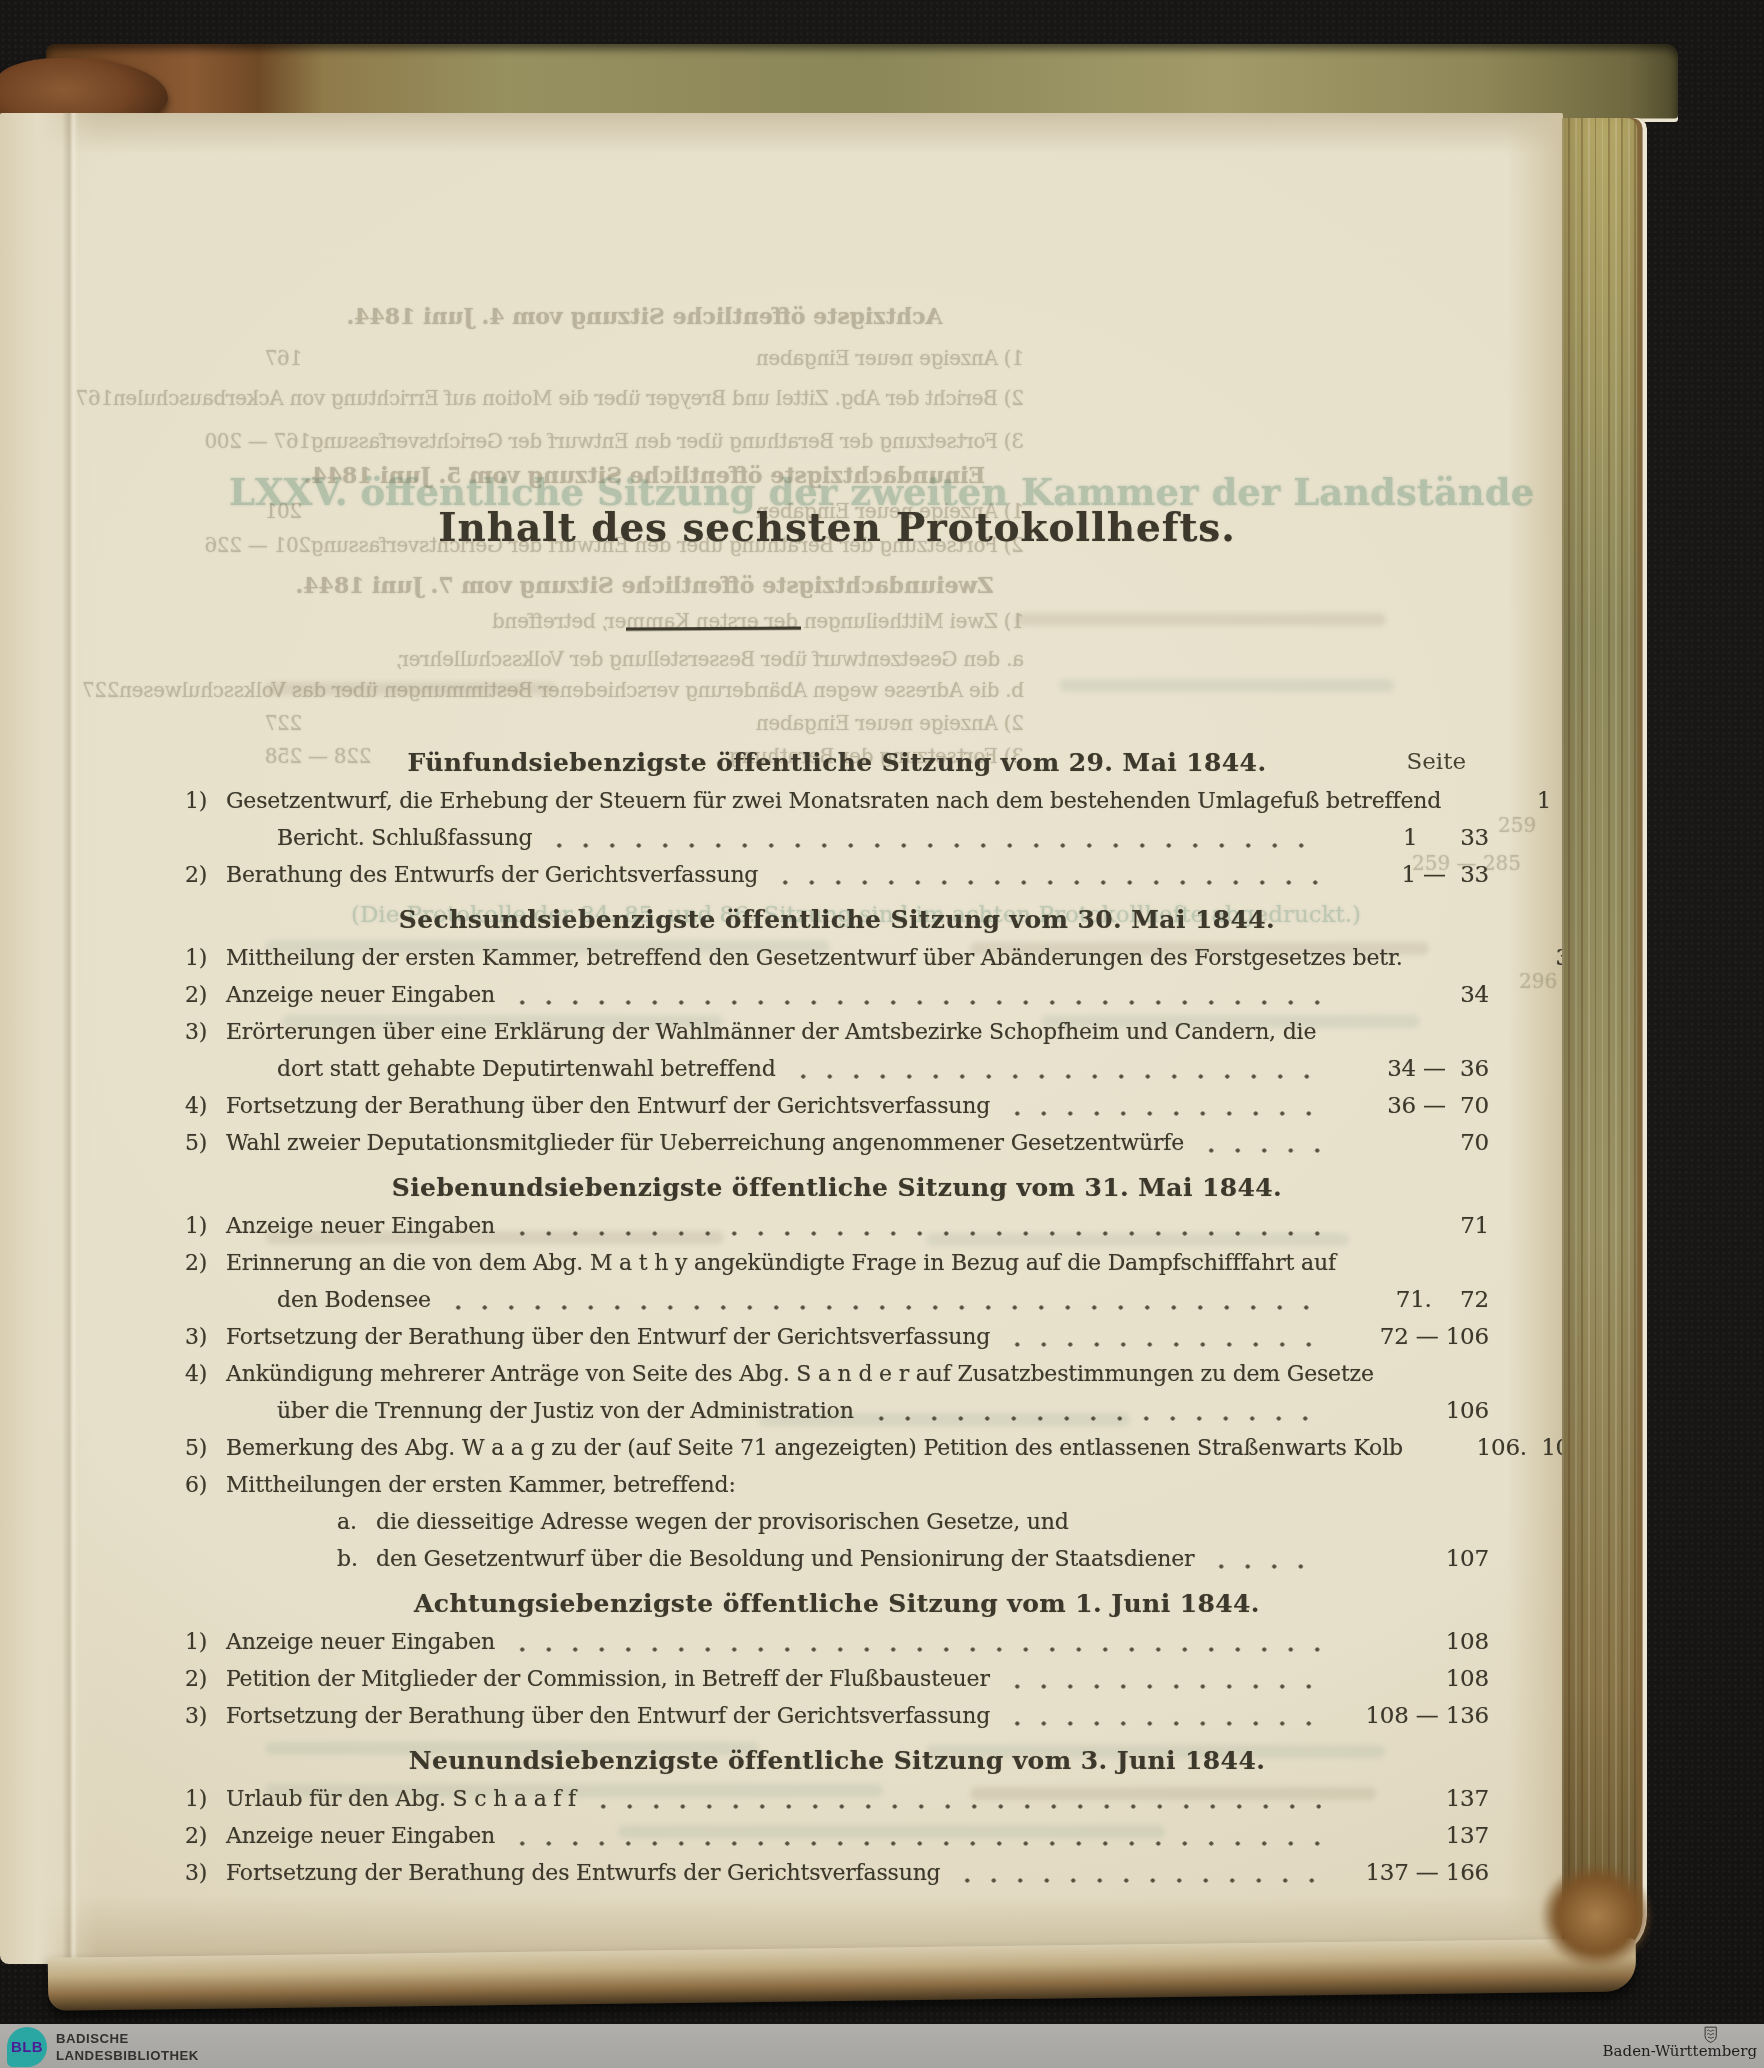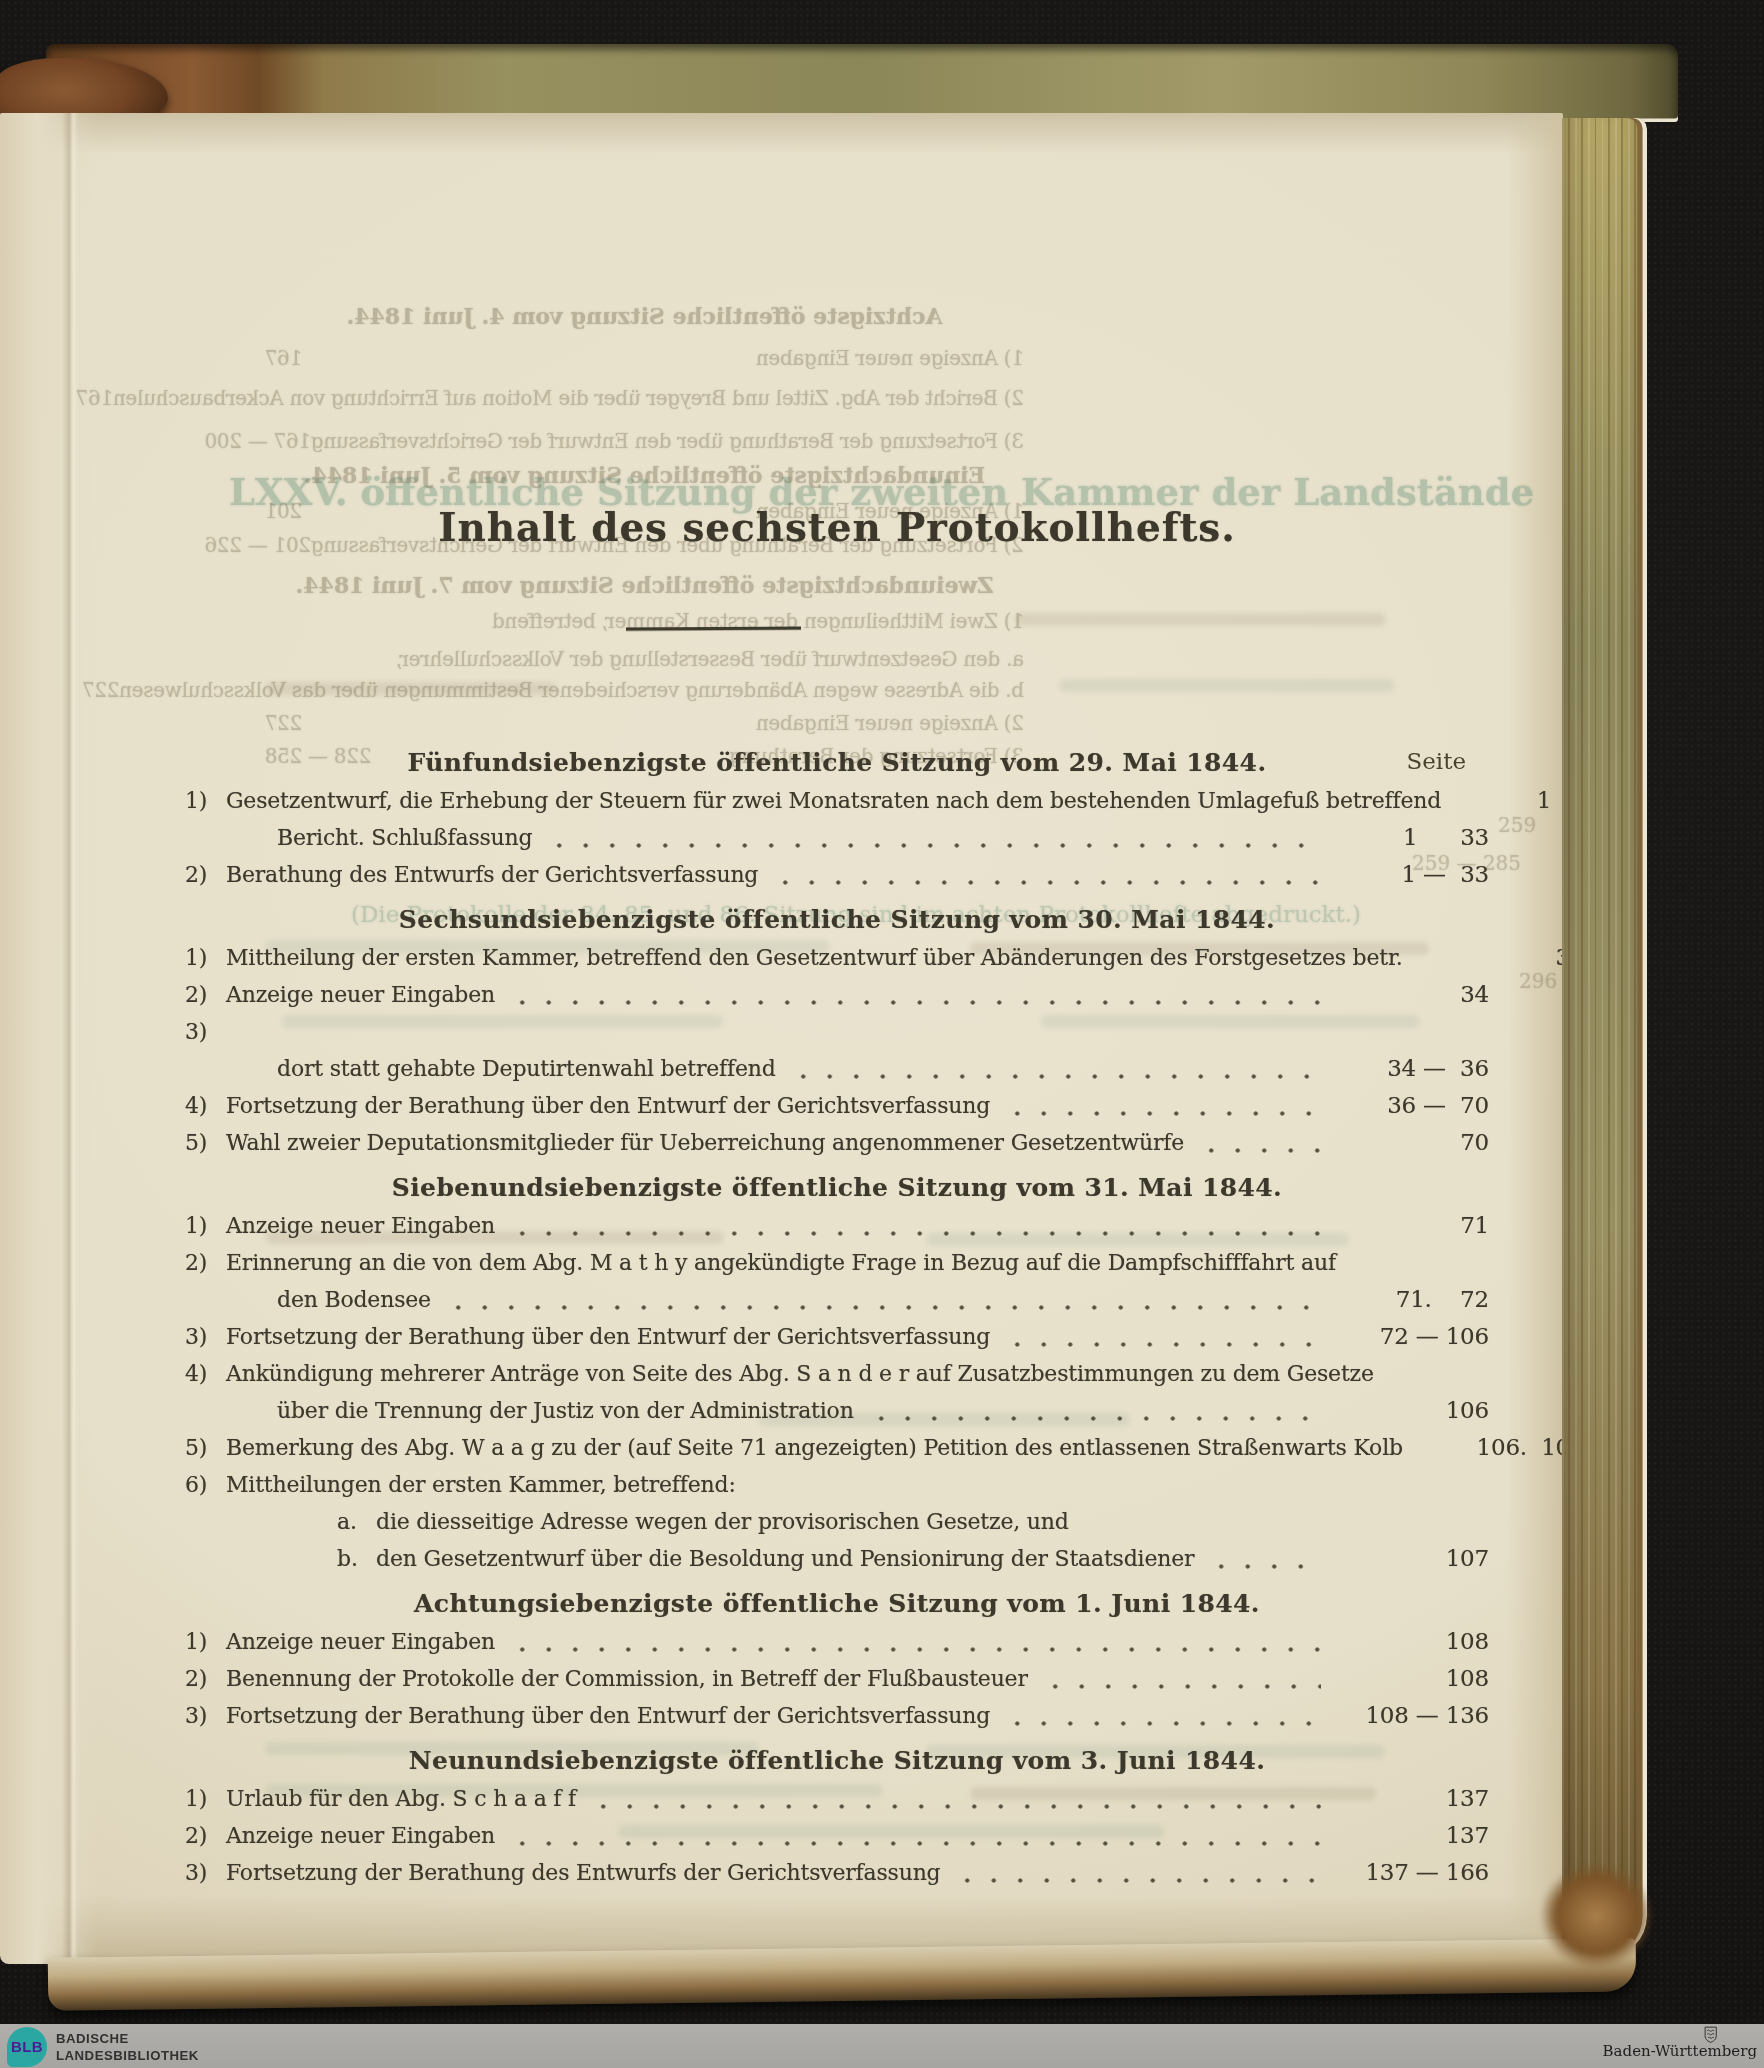--- a/index.html
+++ b/index.html
@@ -205,20 +205,21 @@
             <span class="pages">34</span>
           </div>
           <div class="row">
             <span class="lbl">2)</span>
             <span class="txt">Anzeige neuer Eingaben</span>
             <span class="leader"></span>
             <span class="pages">34</span>
           </div>
           <div class="row">
             <span class="lbl">3)</span>
+            <span class="txt">Erörterungen über eine Erklärung der Wahlmänner der Amtsbezirke Schopfheim und Candern, die</span>
             <span class="leader off"></span>
             <span class="pages"></span>
           </div>
           <div class="row ind1">
             <span class="txt">dort statt gehabte Deputirtenwahl betreffend</span>
             <span class="leader"></span>
             <span class="pages">34 —  36</span>
           </div>
           <div class="row">
             <span class="lbl">4)</span>
@@ -293,21 +294,21 @@
           </div>
           <div class="sec-heading">Achtungsiebenzigste öffentliche Sitzung vom 1. Juni 1844.</div>
           <div class="row">
             <span class="lbl">1)</span>
             <span class="txt">Anzeige neuer Eingaben</span>
             <span class="leader"></span>
             <span class="pages">108</span>
           </div>
           <div class="row">
             <span class="lbl">2)</span>
-            <span class="txt">Benennung der Protokolle der Commission, in Betreff der Flußbausteuer</span>
+            <span class="txt">Petition der Mitglieder der Commission, in Betreff der Flußbausteuer</span>
             <span class="leader"></span>
             <span class="pages">108</span>
           </div>
           <div class="row">
             <span class="lbl">3)</span>
             <span class="txt">Fortsetzung der Berathung über den Entwurf der Gerichtsverfassung</span>
             <span class="leader"></span>
             <span class="pages">108 — 136</span>
           </div>
           <div class="sec-heading">Neunundsiebenzigste öffentliche Sitzung vom 3. Juni 1844.</div>

